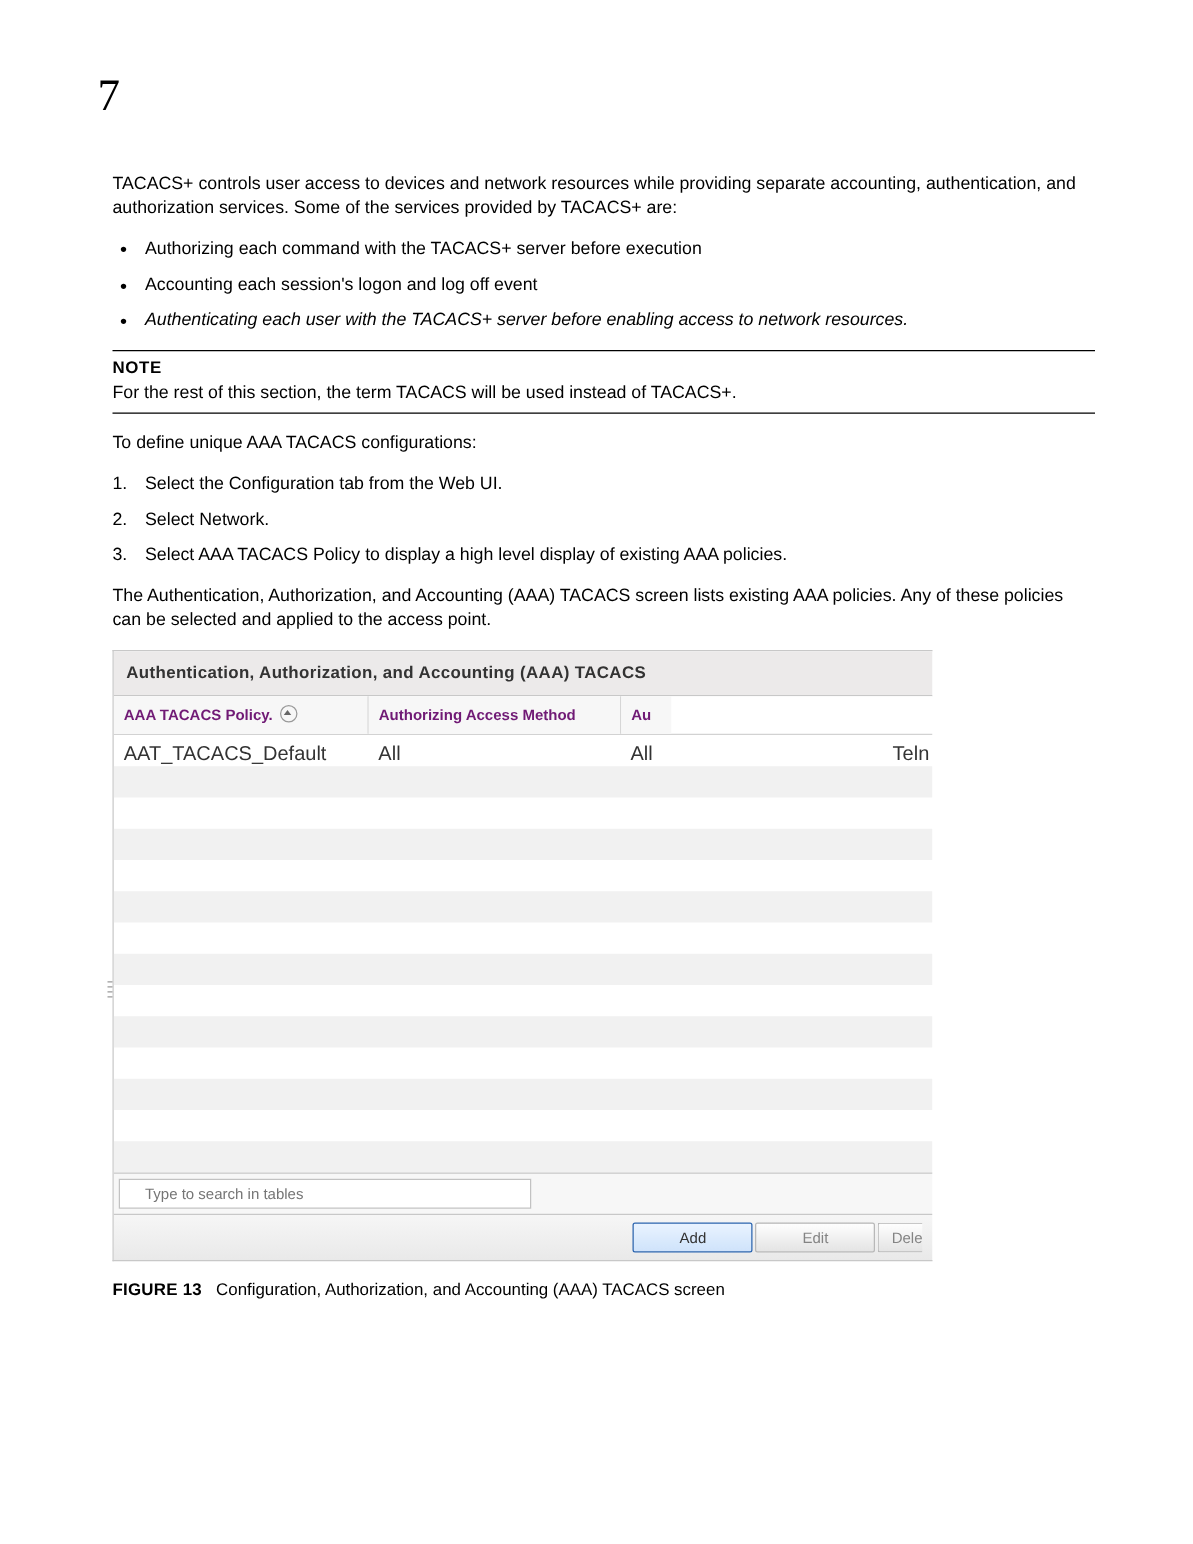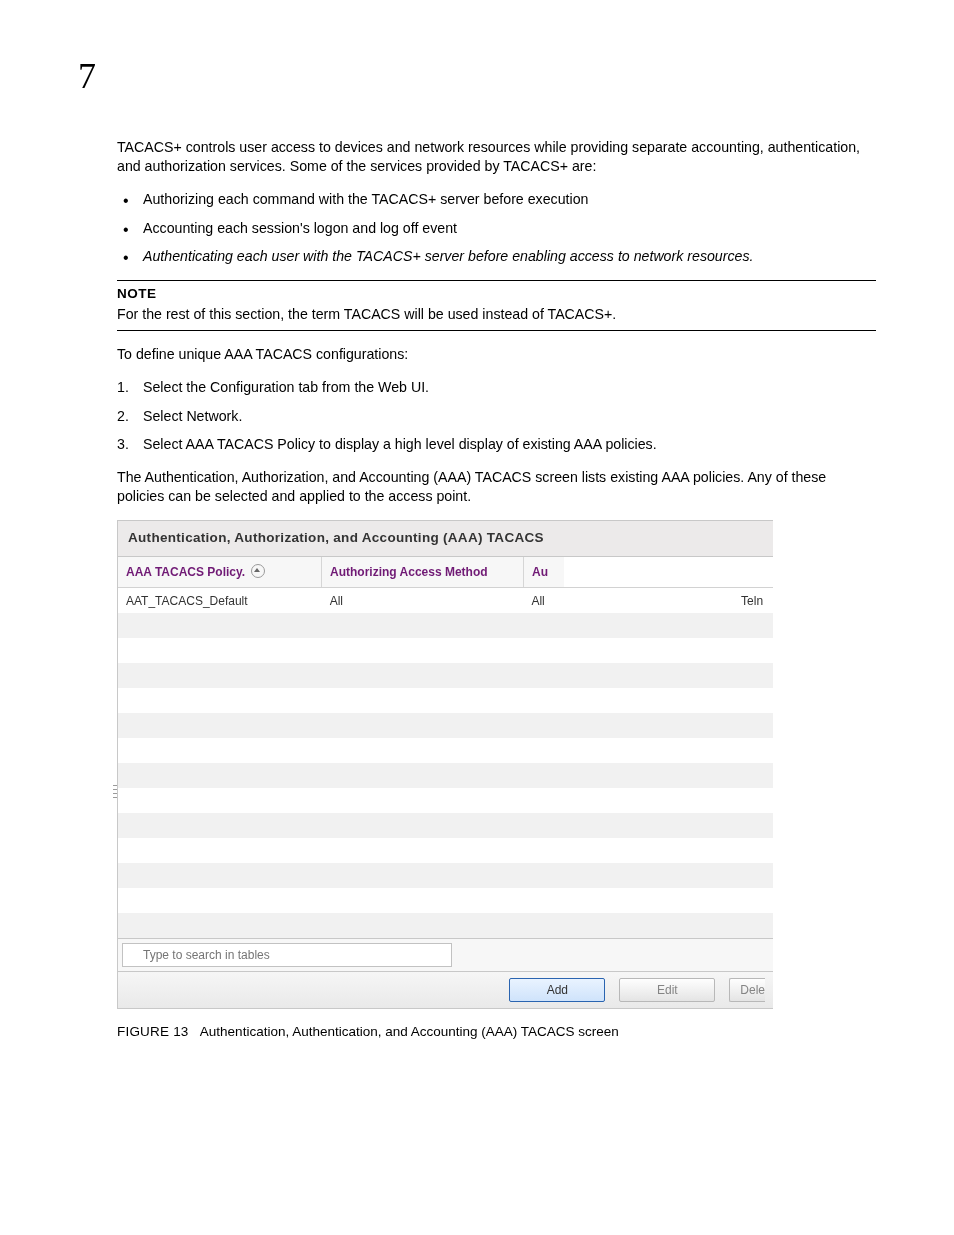--- a/index.html
+++ b/index.html
@@ -1,18 +1,18 @@
 <!DOCTYPE html>
 <html><head>
 <meta charset="utf-8">
 <style>
   html,body{margin:0;padding:0;background:#fff;font-family:Arial,Helvetica,sans-serif;color:#000;font-size:14.2px;line-height:1.35}
   .page{width:954px;min-height:1235px;margin:0 auto;position:relative;box-sizing:border-box;padding:0}
   .chapnum{position:absolute;left:78px;top:52px;font-size:36px;font-family:"Times New Roman",Georgia,serif}
-  .body{margin-left:117px;margin-right:78px;padding-top:138px}
+  .body{margin-left:90px;margin-right:78px;padding-top:138px}
   .para{margin:0 0 14px 0}
   ul.bullets{margin:0 0 14px 0;padding-left:0;list-style:none}
   ul.bullets li{position:relative;padding-left:26px;margin-bottom:9px}
   ul.bullets li::before{content:"•";position:absolute;left:6px;top:0;font-size:16px}
   .italic{font-style:italic}
   .noteblock{margin:0 0 14px 0}
   .noteblock .rule{border-top:1.5px solid #000;margin-bottom:4px}
   .noteblock .rule2{border-top:1.5px solid #000;margin-top:6px}
   .noteblock .label{font-weight:bold;font-family:Arial,Helvetica,sans-serif;letter-spacing:.5px;font-size:13.5px}
   .noteblock .ntext{margin-top:2px}
@@ -27,33 +27,33 @@
   .shot .thead{display:flex;background:#fff;border-bottom:1px solid #d2d2d2;font-weight:bold;color:#701a75;font-size:12px}
   .shot .thead .th,.shot .trow .td{padding:7px 8px;box-sizing:border-box;border-right:1px solid #d6d6d6}
   .shot .thead .th{position:relative;background:#f7f7f7}
   .shot .thead .th:last-child{border-right:none}
   .col0{width:204px}
   .col1{width:202px}
   .col2{width:210px}
   .col3{width:40px} 
   .sorticon{display:inline-block;width:12px;height:12px;border:1px solid #9a9a9a;border-radius:50%;vertical-align:middle;margin-left:6px;position:relative;top:-1px}
   .sorticon::after{content:"";position:absolute;left:2px;top:3px;width:0;height:0;border-left:3px solid transparent;border-right:3px solid transparent;border-bottom:4px solid #666}
-  .shot .tbody{font-size:12px;color:#333;background:#fff}
+  .shot .tbody{font-size:16px;color:#333;background:#fff}
   .shot .trow{display:flex;height:25px}
   .shot .trow:nth-child(even){background:#f1f1f1}
   .shot .trow .td{border-right:none;padding:5px 8px;overflow:hidden;white-space:nowrap}
   .shot .searchbar{border-top:1px solid #c8c8c8;background:#f7f7f7;padding:4px}
   .shot .searchbar input{width:288px;font-size:12px;padding:4px 20px;border:1px solid #c2c2c2;background:#fff;color:#15803d}
-  .shot .footerbar{background:linear-gradient(#f6f6f6,#e9e9e9);border-top:1px solid #c8c8c8;padding:6px 8px;display:flex;justify-content:flex-end;gap:14px}
+  .shot .footerbar{background:linear-gradient(#f6f6f6,#e9e9e9);border-top:1px solid #c8c8c8;padding:6px 8px;display:flex;justify-content:flex-end;gap:2px}
   .btn{min-width:66px;padding:3px 14px;font-size:12px;border:1px solid #8f8f8f;border-radius:2px;background:linear-gradient(#fefefe,#e4e4e4);color:#333;text-align:center}
   .btn.muted{color:#848484;border-color:#b8b8b8}
   .btn.primary{border-color:#2a64b0;background:linear-gradient(#e9f3ff,#cfe3fb)}
   .btn.clip{min-width:0;padding-left:10px;padding-right:0;border-right:none;border-radius:2px 0 0 2px}
   .caption{margin-top:14px;font-size:13.5px}
-  .caption .figlabel{font-weight:normal;letter-spacing:.2px}
+  .caption .figlabel{font-weight:bold;letter-spacing:.2px}
   
   .shot-wrap{position:relative}
   .handle{position:absolute;left:-4px;top:265px;width:4px;height:22px}
   .handle span{display:block;width:4px;height:1px;background:#9a9a9a;margin-bottom:3px}
 </style>
 </head>
 <body>
 
 <div class="page">
   <div class="chapnum">7</div>
@@ -189,16 +189,16 @@
         </div>
         <div class="footerbar">
           <div class="btn primary">Add</div>
           <div class="btn muted">Edit</div>
           <div class="btn muted clip">Dele</div>
         </div>
       </div>
     </div>
 
     <div class="caption">
-      <span class="figlabel">FIGURE 13</span>&nbsp;&nbsp;&nbsp;<span>Authentication, Authentication, and Accounting (AAA) TACACS screen</span>
+      <span class="figlabel">FIGURE 13</span>&nbsp;&nbsp;&nbsp;<span>Configuration, Authorization, and Accounting (AAA) TACACS screen</span>
     </div>
   </div>
 </div>
 
 </body></html>

